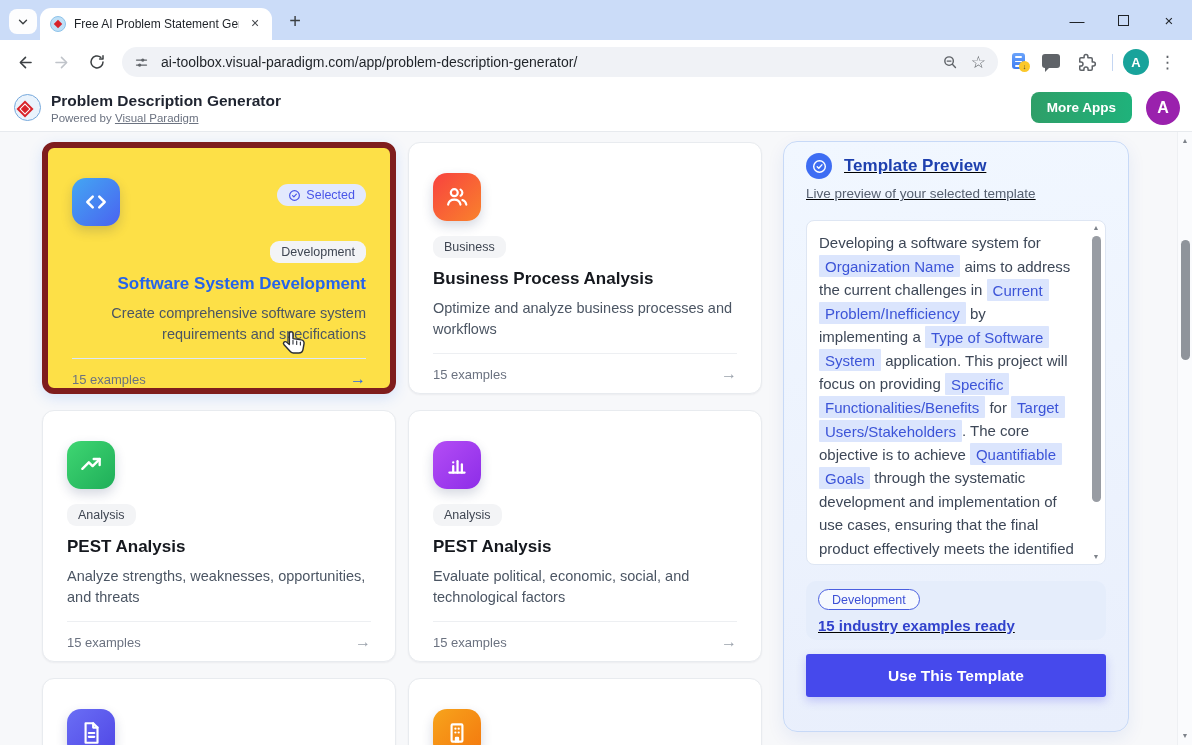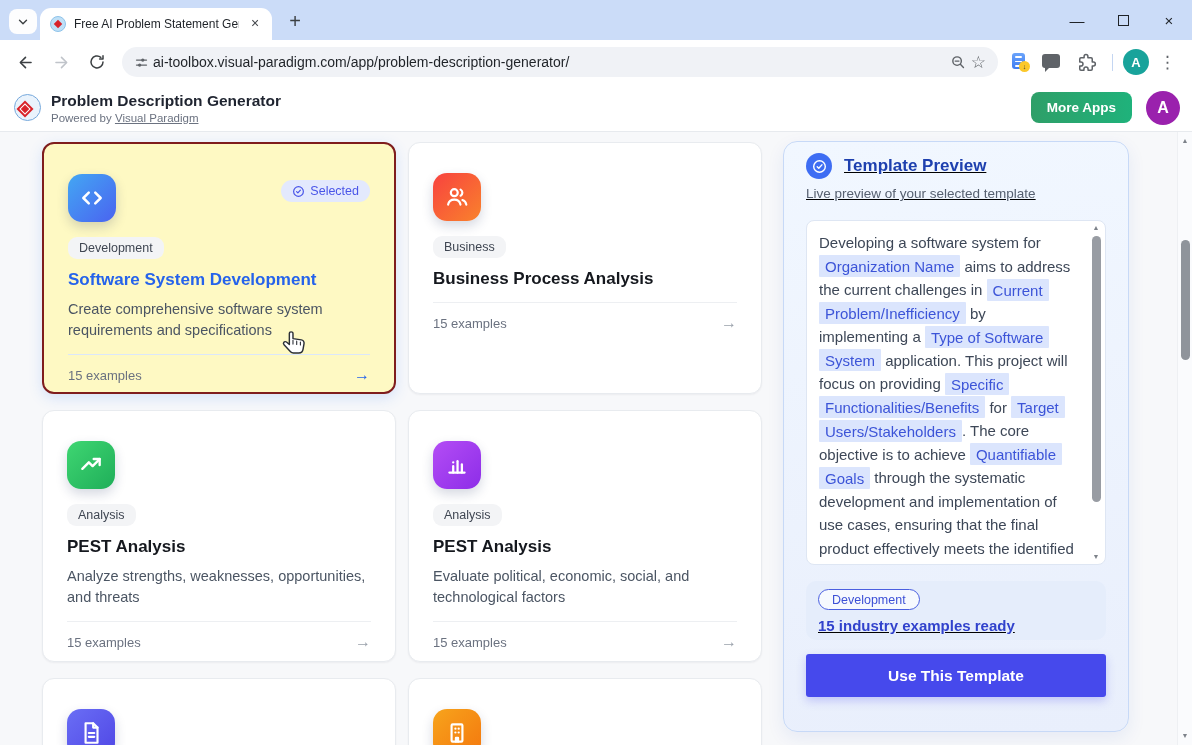--- a/index.html
+++ b/index.html
@@ -15,21 +15,21 @@
   .tab-title { flex: 1; font-size: 12px; color: #1f2328; white-space: nowrap; overflow: hidden; }
   .tab-close { font-size: 14px; color: #45484d; width: 16px; height: 16px; line-height: 15px; text-align: center; border-radius: 50%; flex: 0 0 auto; }
   .newtab { position: absolute; left: 281px; top: 7px; width: 28px; height: 28px; display: flex; align-items: center; justify-content: center; font-size: 20px; color: #3c4043; border-radius: 50%; }
   .winctls { position: absolute; right: 0; top: 0; height: 40px; display: flex; }
   .winctl { width: 46px; height: 40px; display: flex; align-items: center; justify-content: center; font-size: 15px; color: #1f2328; }
   .maxbox { width: 11px; height: 11px; border: 1.3px solid #1f2328; display: block; }
 
   
   .toolbar { height: 44px; background: #fff; display: flex; align-items: center; padding: 0 12px 0 10px; gap: 6px; }
   .tb-btn { width: 30px; height: 30px; border-radius: 50%; display: flex; align-items: center; justify-content: center; flex: 0 0 auto; }
-  .omnibox { flex: 1; height: 30px; background: #f0f2f6; border-radius: 15px; display: flex; align-items: center; padding: 0 12px; gap: 4px; margin: 0 6px 0 4px; }
+  .omnibox { flex: 1; height: 30px; background: #f0f2f6; border-radius: 15px; display: flex; align-items: center; padding: 0 12px; gap: 12px; margin: 0 6px 0 4px; }
   .url { flex: 1; font-size: 14px; color: #1f2328; white-space: nowrap; overflow: hidden; }
   .omni-ico { flex: 0 0 auto; display: flex; align-items: center; }
   .star { font-size: 17px; color: #5f6368; }
   .doc-ico { position: relative; width: 20px; height: 20px; flex: 0 0 auto; }
   .doc-ico .doc { position: absolute; left: 2px; top: 1px; width: 13px; height: 16px; border-radius: 3px; background: linear-gradient(180deg,#6aa3fa,#3f7df3); }
   .doc-ico .doc i { display: block; height: 1.6px; background: #fff; border-radius: 1px; margin: 3px 3px 0; }
   .doc-ico .badge { position: absolute; right: 0; bottom: 0; width: 11px; height: 11px; border-radius: 50%; background: #fbc82b; color: #333; font-size: 7px; line-height: 11px; text-align: center; font-weight: bold; }
   .bubble { position: relative; width: 18px; height: 14px; background: #5f6368; border-radius: 3px; flex: 0 0 auto; margin-top: -2px; }
   .bubble:after { content: ""; position: absolute; left: 3px; bottom: -4px; border: 4px solid transparent; border-top-color: #5f6368; border-left-color: #5f6368; }
   .tb-div { width: 1px; height: 17px; background: #c4d6f2; margin: 0 4px; }
@@ -46,21 +46,21 @@
   .hd-sub u { text-decoration: underline; }
   .hd-spacer { flex: 1; }
   .more-apps { background: linear-gradient(90deg,#2e9f68,#1fb27b); color: #fff; font-size: 13.5px; font-weight: bold; padding: 8px 16px; border-radius: 8px; border: none; font-family: inherit; }
   .hd-avatar { width: 34px; height: 34px; border-radius: 50%; background: #9a21ad; color: #fff; font-size: 16px; font-weight: bold; display: flex; align-items: center; justify-content: center; margin-left: 14px; }
 
   
   .content { position: absolute; top: 132px; left: 0; right: 0; bottom: 0; background: #f7f8fa; overflow: hidden; }
 
   .cards-grid { position: absolute; left: 42px; top: 10px; width: 720px; display: grid; grid-template-columns: 354px 354px; column-gap: 12px; row-gap: 16px; grid-auto-rows: 252px; }
   .card { background: #fff; border: 1px solid #e8ebef; border-radius: 12px; padding: 0 24px; box-shadow: 0 1px 2px rgba(16,24,40,.05); position: relative; overflow: hidden; }
-  .card.selected { background: #fef9c3; border: 2px solid #7f1d1d; box-shadow: 0 4px 14px rgba(59,130,246,.18); }
+  .card.selected { background: #fde047; border: 6px solid #7f1d1d; box-shadow: 0 4px 14px rgba(59,130,246,.18); text-align: right; }
   .card-top { display: flex; justify-content: space-between; align-items: flex-start; margin-top: 30px; }
   .card-icon { width: 48px; height: 48px; border-radius: 14px; display: flex; align-items: center; justify-content: center; box-shadow: 0 5px 12px rgba(20,40,90,.18); }
   .g-blue   { background: linear-gradient(135deg,#43a7f3,#4a63f0); }
   .g-red    { background: linear-gradient(135deg,#f8423f,#f9822c); }
   .g-green  { background: linear-gradient(135deg,#3fd672,#1fae59); }
   .g-purple { background: linear-gradient(135deg,#b44df5,#8d2de8); }
   .g-indigo { background: linear-gradient(135deg,#6a6ef5,#4f46e5); }
   .g-orange { background: linear-gradient(135deg,#f7a41c,#f4770e); }
   .selected-badge { display: flex; align-items: center; gap: 5px; background: #e3e9fd; color: #4955e8; font-size: 12.5px; padding: 4px 11px; border-radius: 999px; margin-top: 6px; }
   .cat-pill { display: inline-block; background: #f3f4f6; color: #3f4652; font-size: 12.5px; padding: 4px 11px; border-radius: 9px; margin-top: 15px; }
@@ -233,20 +233,21 @@
             <svg width="26" height="26" viewBox="0 0 24 24" fill="none" stroke="#fff" stroke-width="2" stroke-linecap="round" stroke-linejoin="round">
                 <circle cx="9.5" cy="8" r="3.2"></circle>
                 <path d="M3.8 19c.6-3 2.8-4.6 5.7-4.6s5.1 1.6 5.7 4.6"></path>
                 <path d="M15.3 5.2a3.2 3.2 0 0 1 0 5.6"></path>
                 <path d="M17 14.8c1.9.6 3.2 2 3.6 4.2"></path>
               </svg>
           </div>
         </div>
         <span class="cat-pill">Business</span>
         <div class="card-title">Business Process Analysis</div>
+        <div class="card-desc">Optimize and analyze business processes and workflows</div>
         <div class="card-footer">
           <span class="examples">15 examples</span>
           <span class="arrow">→</span>
         </div>
       </div>
 
       <div class="card">
         <div class="card-top">
           <div class="card-icon g-green">
             <svg width="26" height="26" viewBox="0 0 24 24" fill="none" stroke="#fff" stroke-width="2.2" stroke-linecap="round" stroke-linejoin="round">

